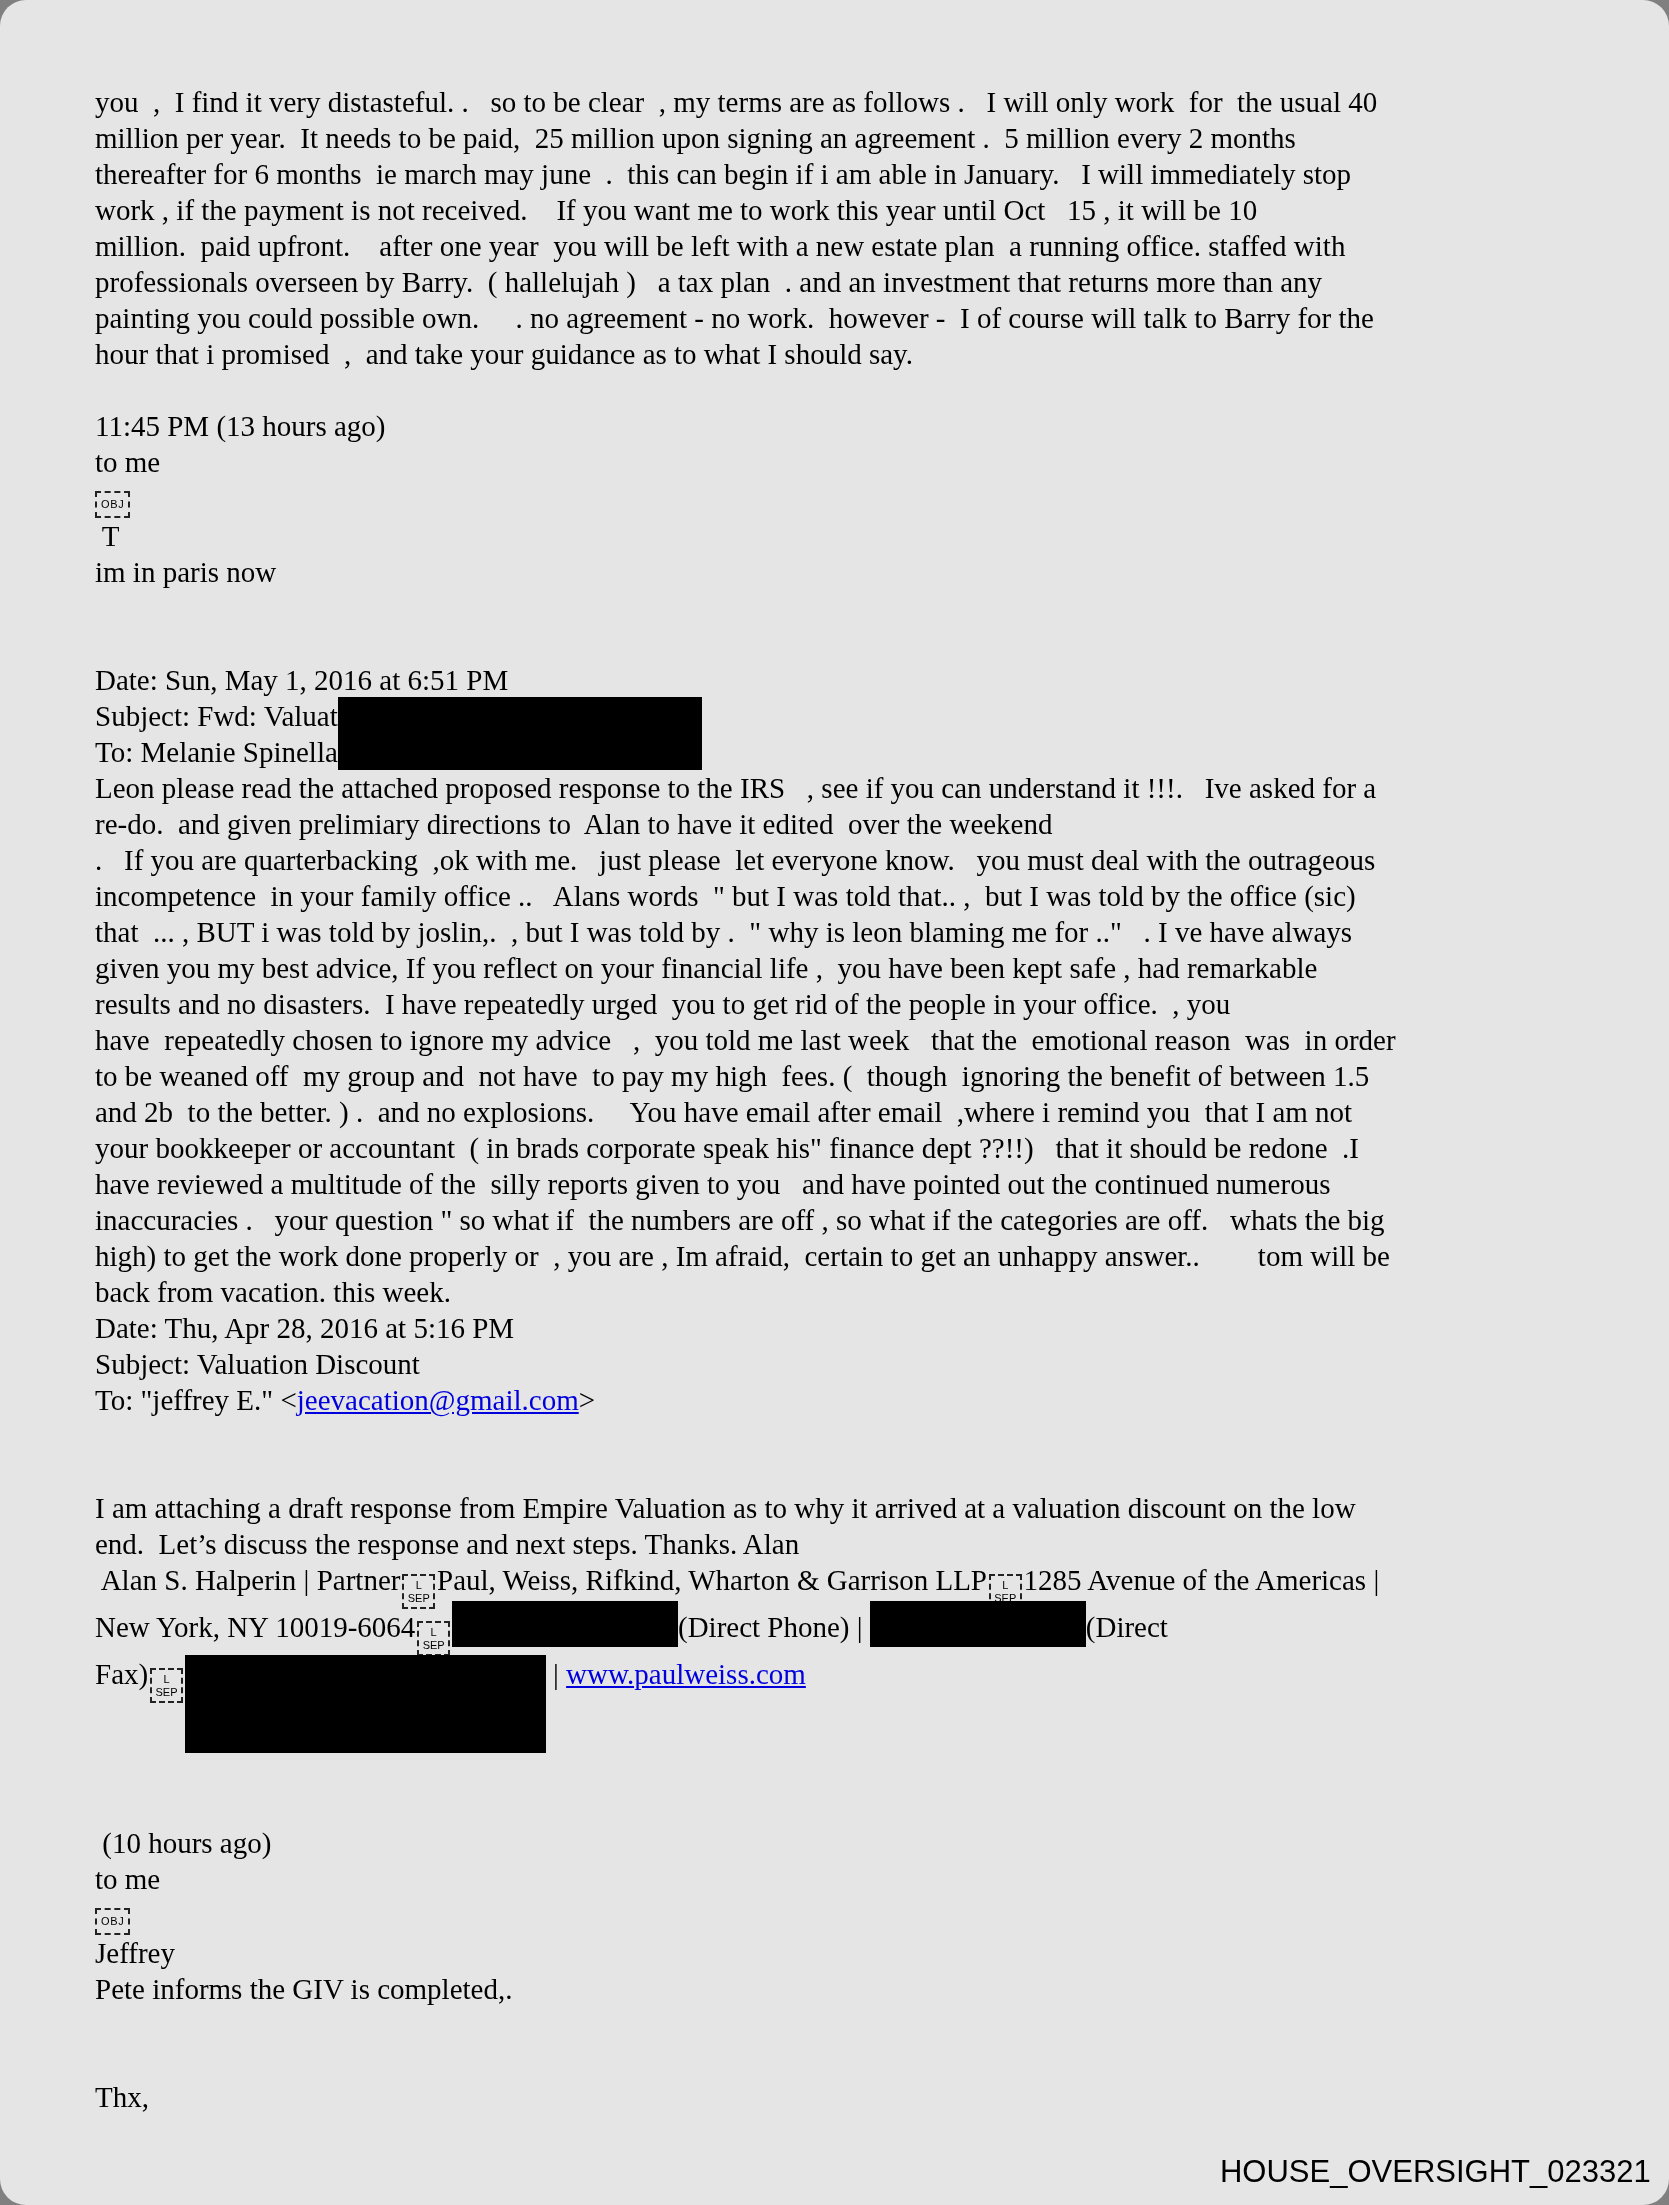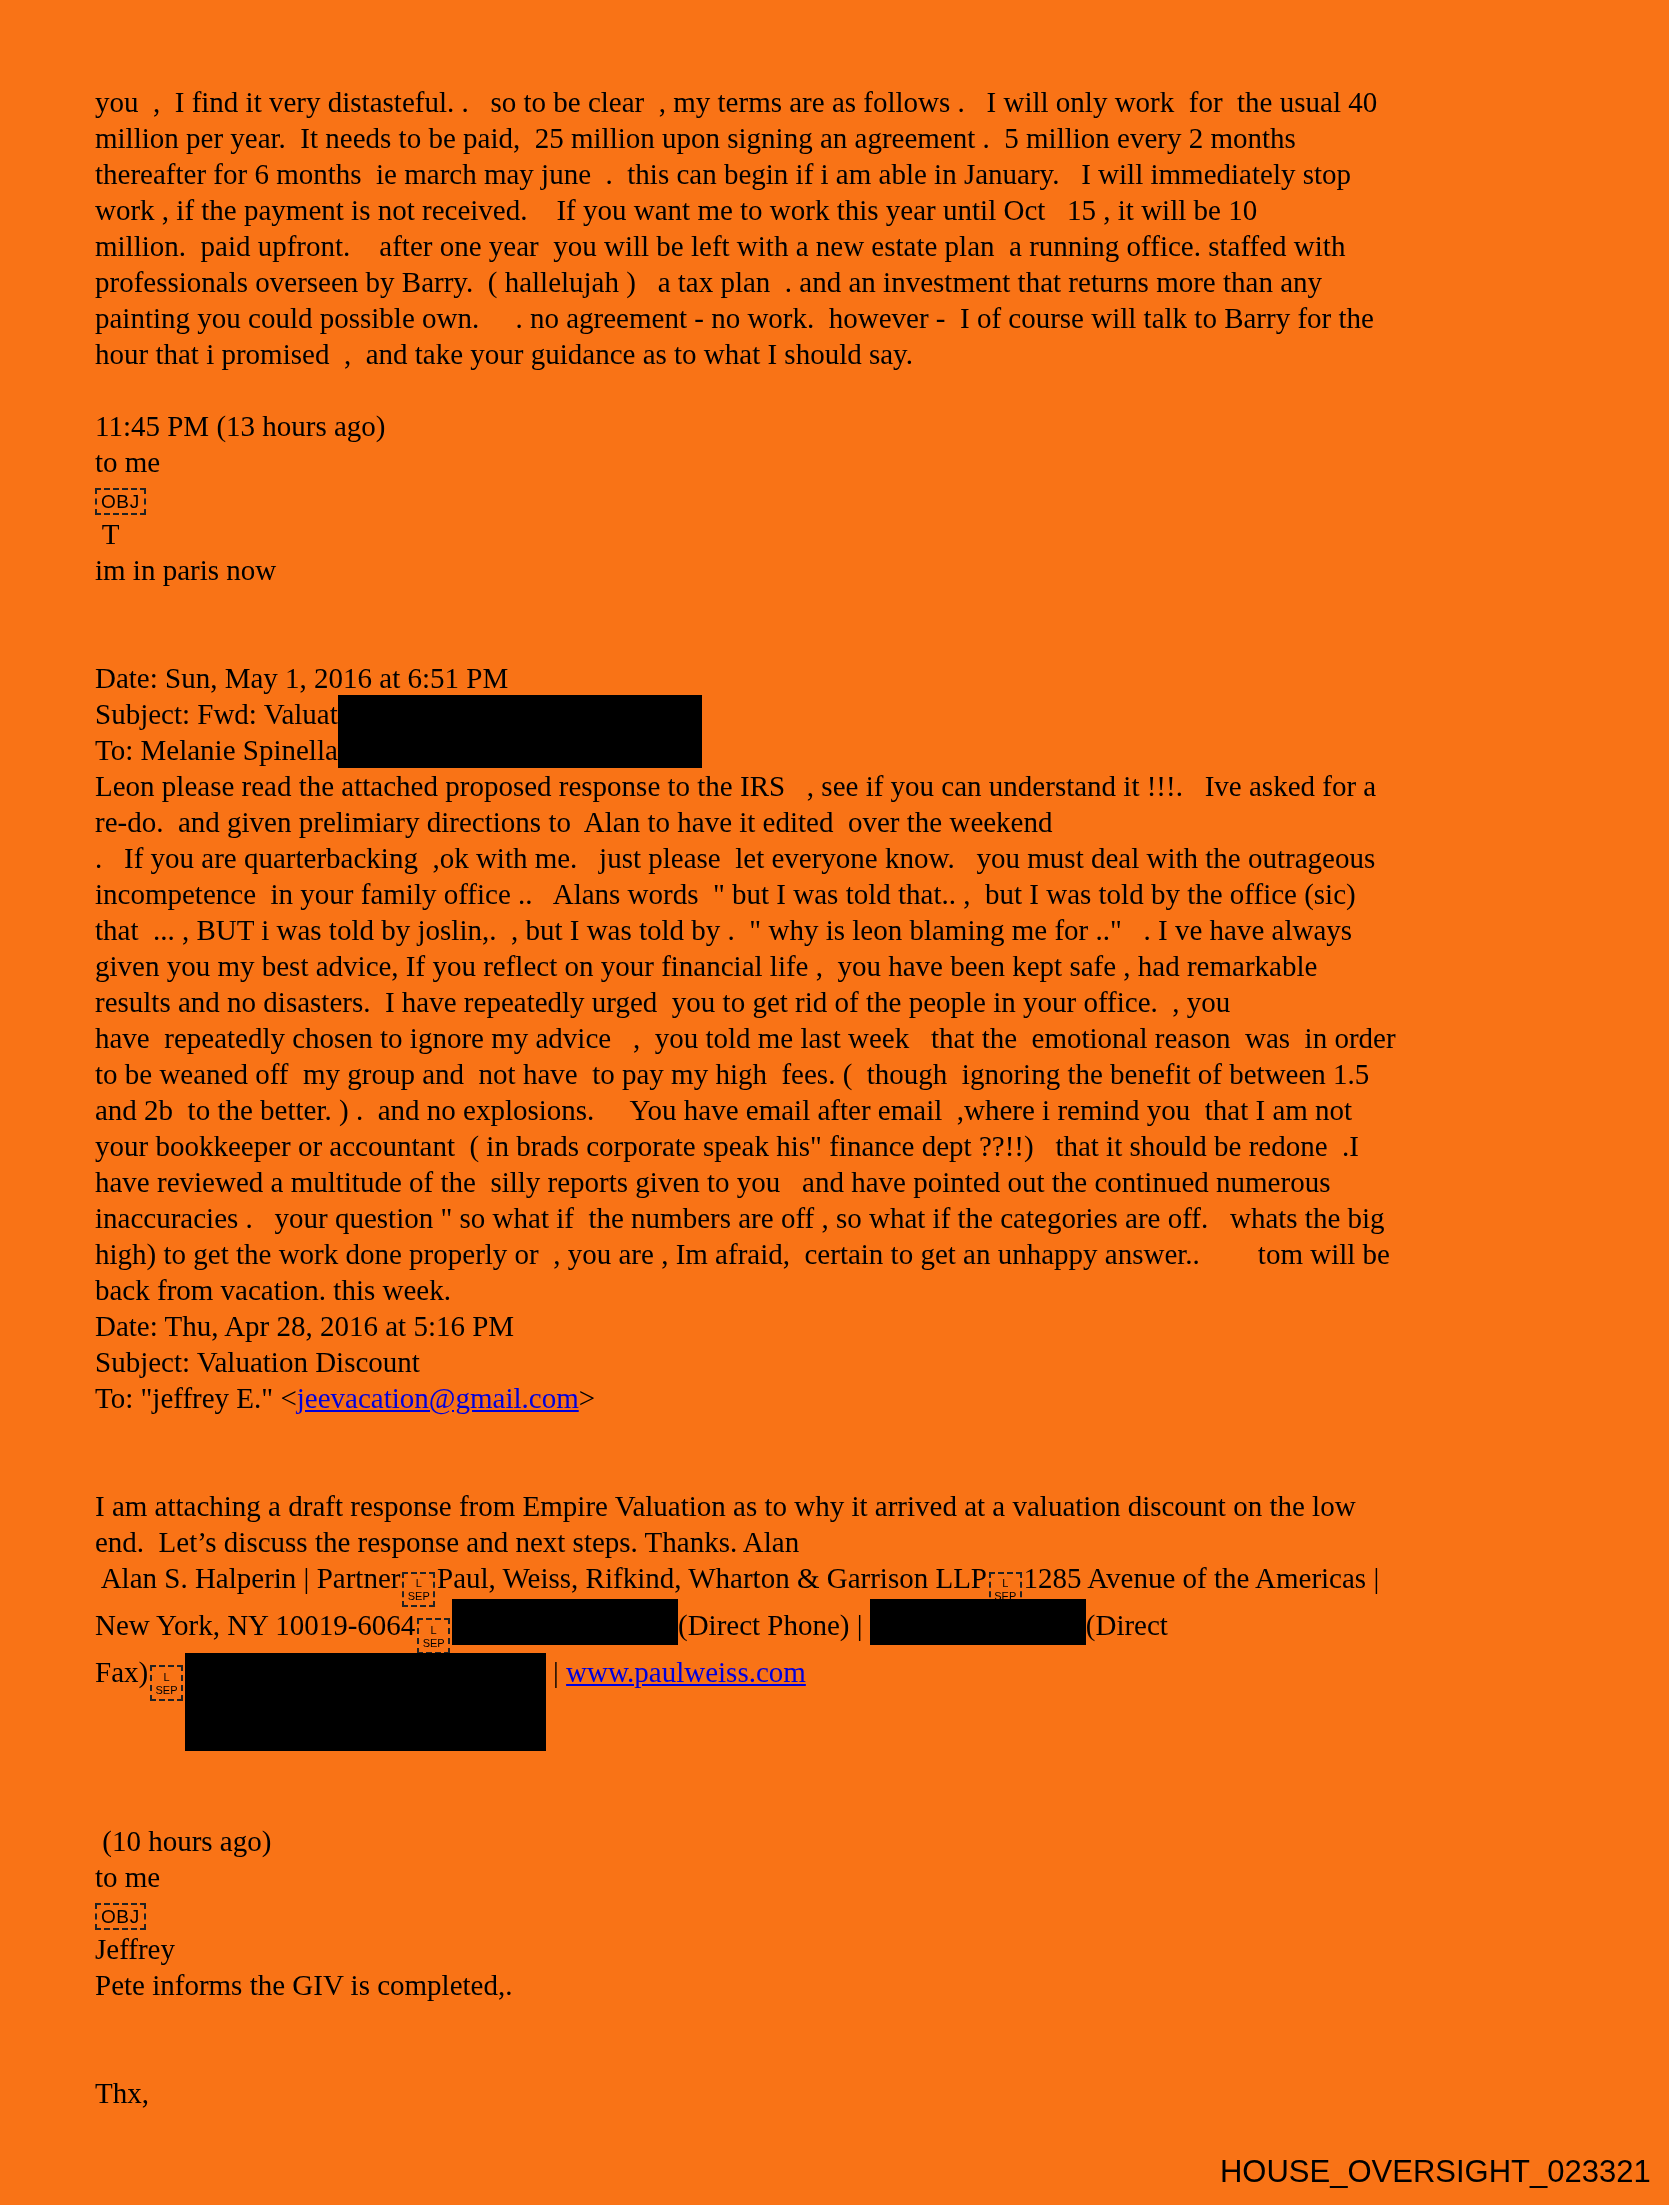--- a/index.html
+++ b/index.html
@@ -1,22 +1,23 @@
 <!DOCTYPE html>
 <html style="--link: #0000DD; --redaction: #000000;font-size:10.5px"><head>
 <meta charset="utf-8">
 <style>
   html,body { margin:0; padding:0; background:#808080; }
   .page {
     width:1669px; height:2205px;
-    background:#f97316;
+    background:#e5e5e5;
     position:relative;
     overflow:hidden;
     font-family:"Liberation Serif","DejaVu Serif",serif;
     color:#000;
+    border-radius:26px;
   }
   .content { padding:84px 26px 0 95px; }
   .line {
     font-size:29px;
     line-height:36px;
     min-height:36px;
     white-space:pre;
   }
   .link {
     color:var(--link,#0000DD);
@@ -28,21 +29,21 @@
   .red-melanie { width:364px; height:73px; vertical-align:-7.9px; margin-top:-37px; }
   .red-phone1  { width:226px; height:46px;  vertical-align:-9.8px; margin-top:-9.8px; }
   .red-phone2  { width:216px; height:46px;  vertical-align:-9.8px; margin-top:-9.8px; }
   .red-fax     { width:361px; height:98px; vertical-align:-69px; margin-top:-62px; }
   
   .obj {
     display:inline-block;
     border:2px dashed #222;
     padding:4.6px 3.9px;
     font-family:"Liberation Sans","DejaVu Sans",sans-serif;
-    font-size:19px; line-height:13.7px; letter-spacing:0.7px;
+    font-size:11px; line-height:13.7px; letter-spacing:0.7px;
   }
   .sep {
     display:inline-block;
     vertical-align:-11.8px;
     margin:-11px 2px 0 2px;
     border:2px dashed #222;
     padding:3.3px 3.3px 2px 3.3px;
     text-align:center;
     font-family:"Liberation Sans","DejaVu Sans",sans-serif;
     font-size:11px; line-height:13px;

